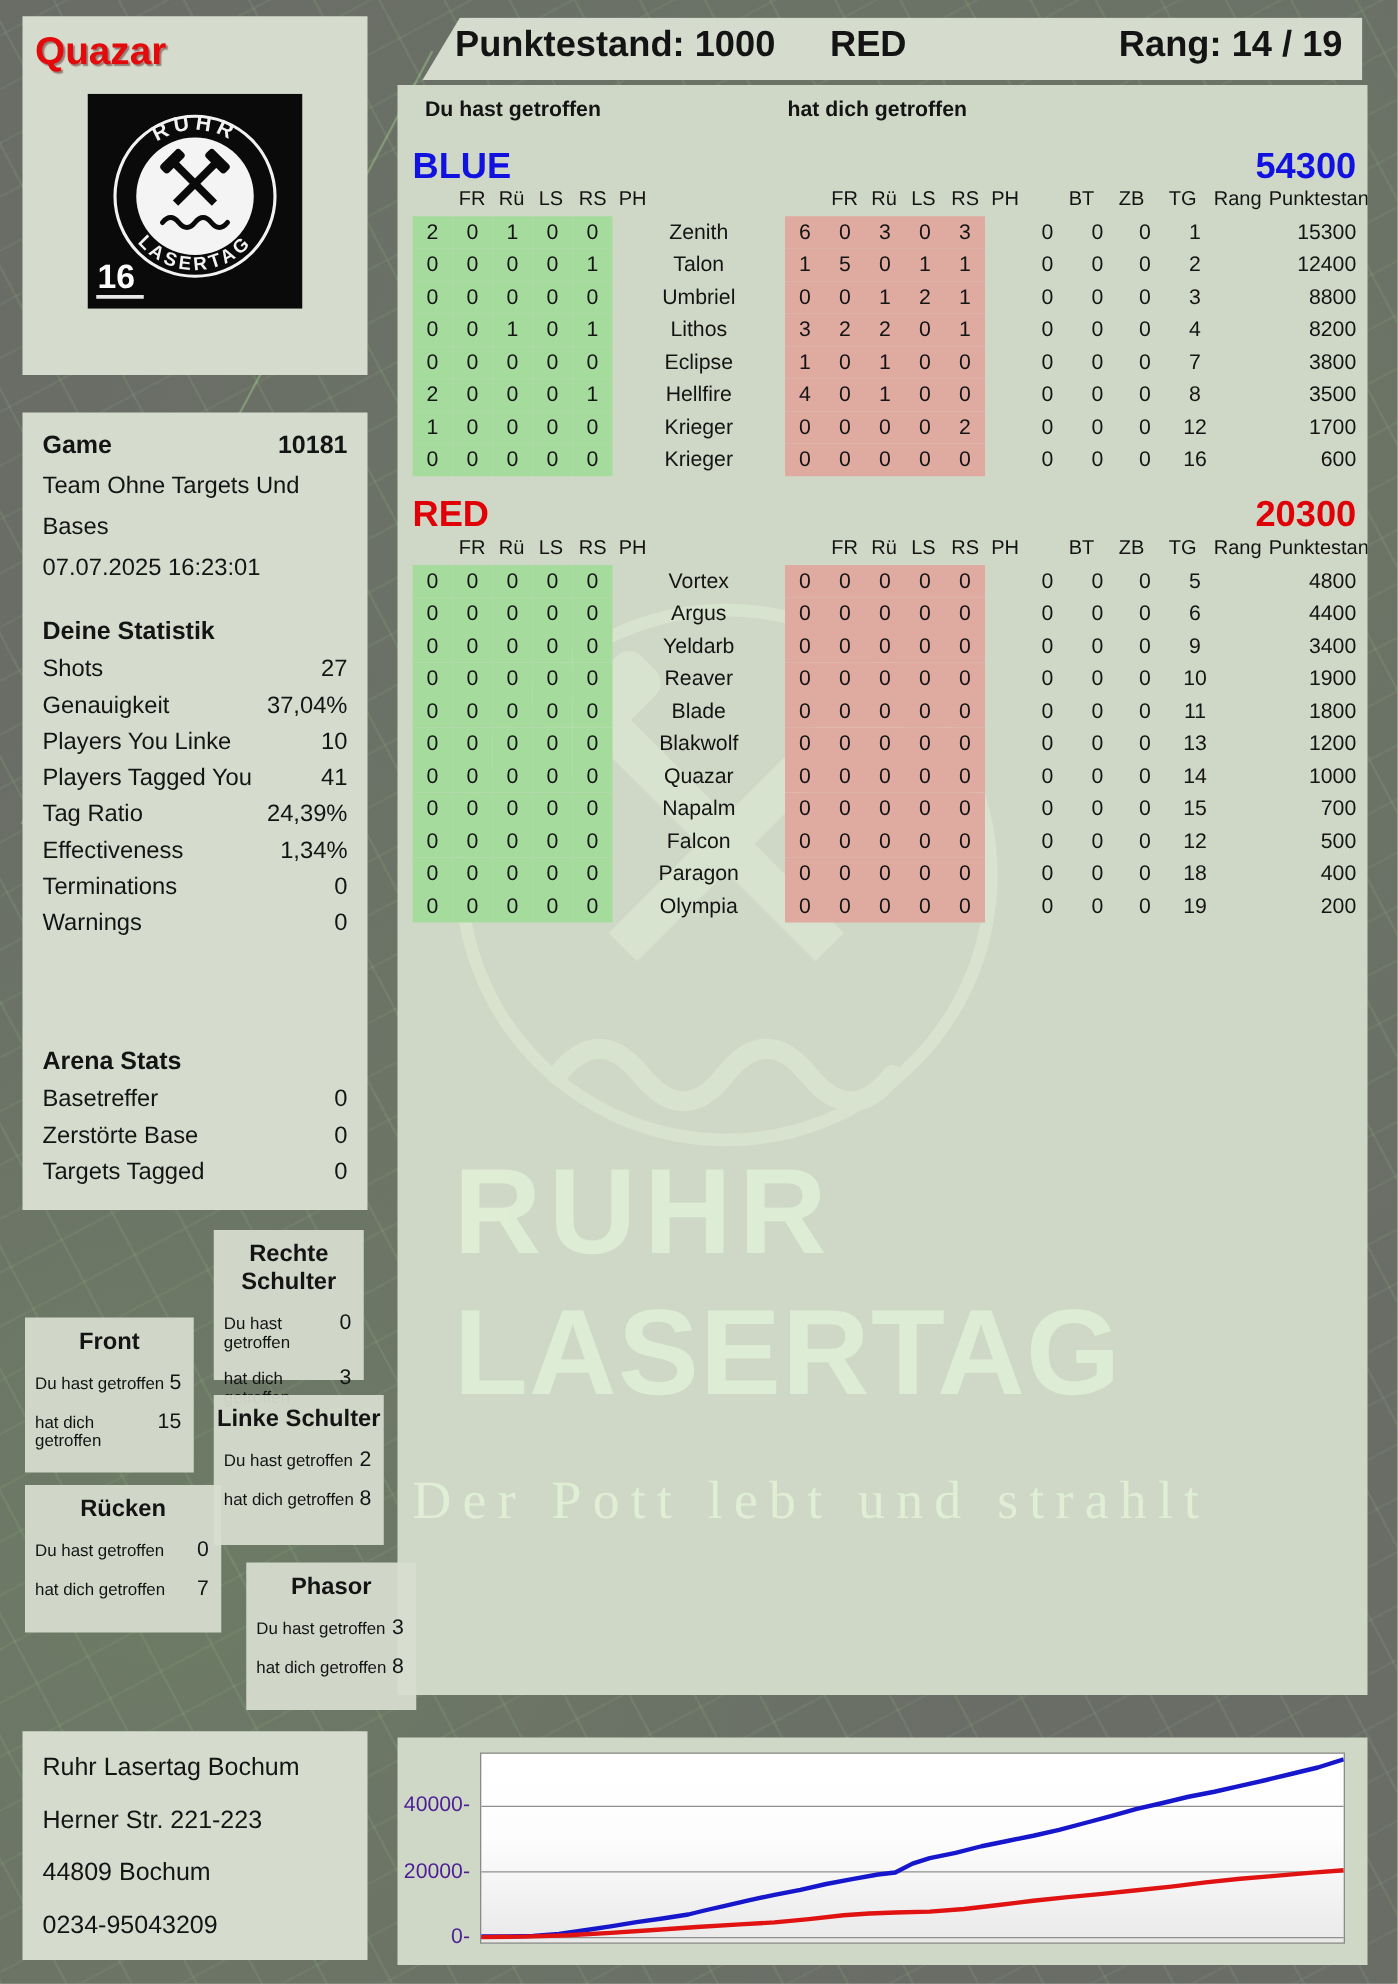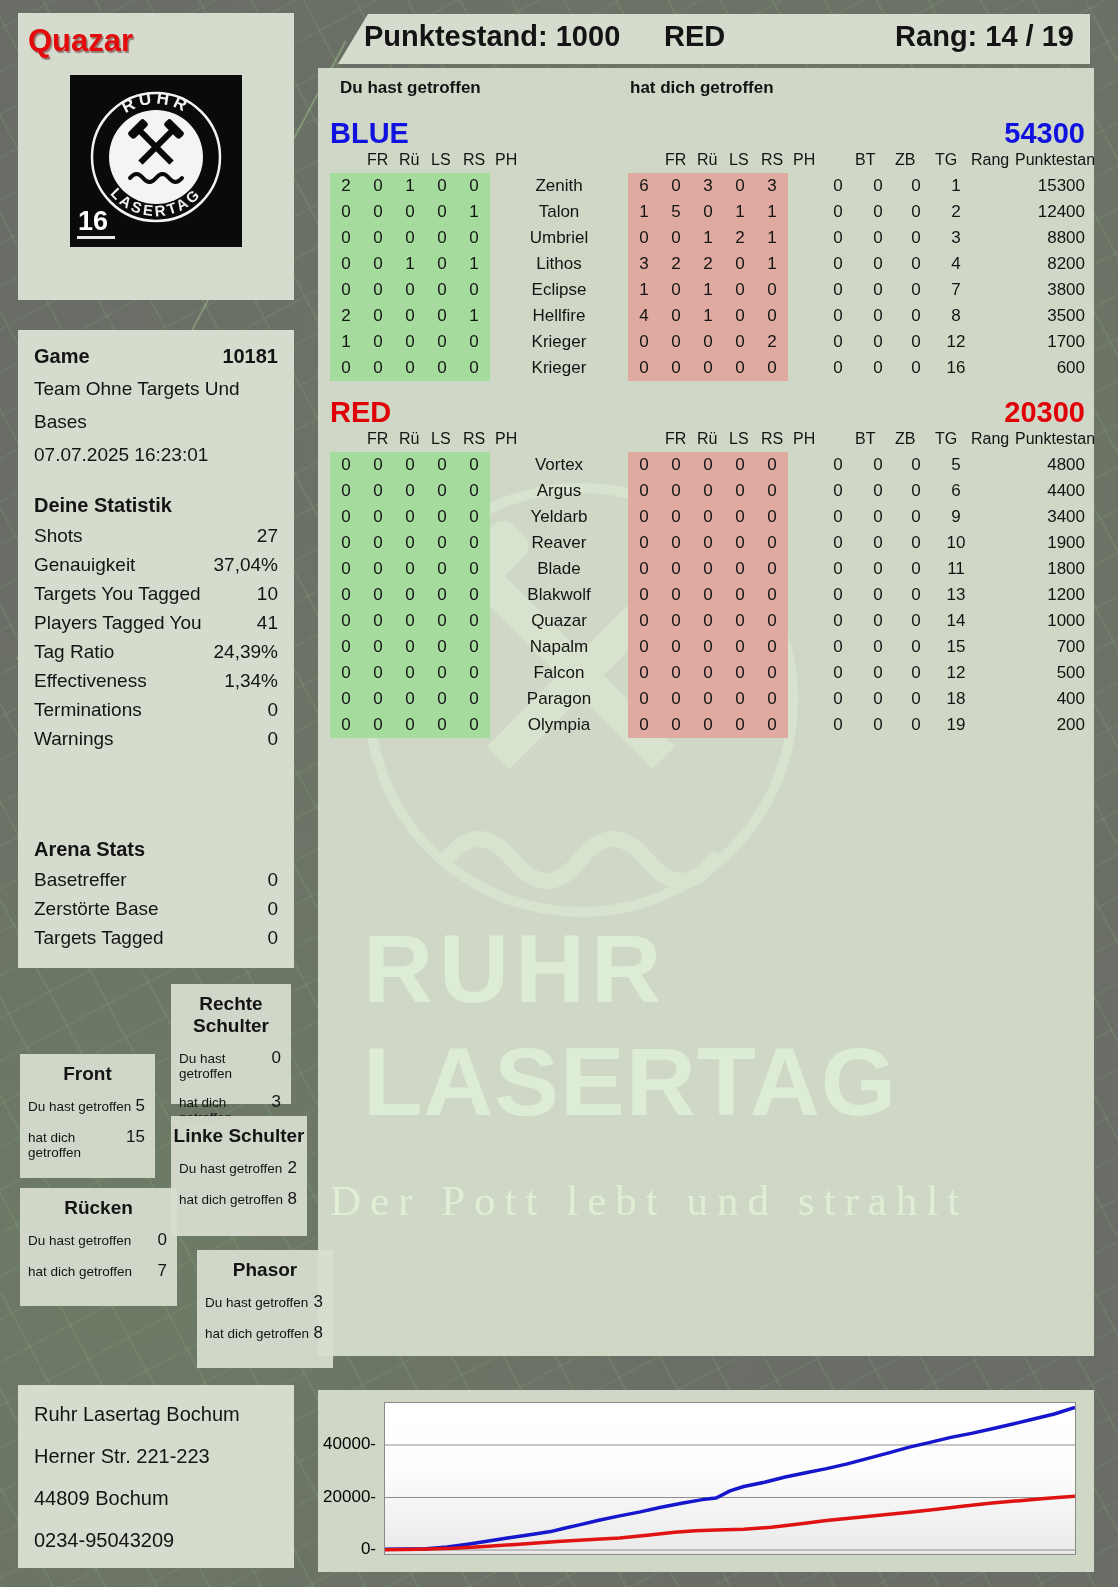--- a/index.html
+++ b/index.html
@@ -78,21 +78,21 @@
   #zone-phasor{left:171px;top:1250px;width:136px;height:118px;margin-left:26px;}
 
   
   #address-panel{left:18px;top:1385px;width:276px;height:183px;}
   #address-panel .aline{font-size:20px;line-height:42px;padding-left:16px;}
   #address-panel .pad2{padding-top:8px;}
 
   
   #chart-panel{left:318px;top:1390px;width:776px;height:182px;}
   #plot{position:absolute;left:66px;top:12px;width:690px;height:151px;background:linear-gradient(180deg,#ffffff 0%,#fdfdfd 45%,#e9e9e9 100%);border:1px solid #8a8a8a;}
-  .ytick{position:absolute;width:56px;left:2px;text-align:right;font-size:17px;color:#000000;}
+  .ytick{position:absolute;width:56px;left:2px;text-align:right;font-size:17px;color:#4c1d95;}
 </style>
 </head>
 <body>
 
 <div class="streak" style="left:180px;top:0;width:3px;height:700px;transform:rotate(28deg);"></div>
 <div class="streak" style="left:760px;top:300px;width:3px;height:900px;transform:rotate(-12deg);"></div>
 
 <div class="panel" id="player-panel">
   <div id="player-name">Quazar</div>
   <div id="logo-box">
@@ -589,21 +589,21 @@
     <div id="stats-rows">
         <div class="srow">
           <span>Shots</span>
           <span>27</span>
         </div>
         <div class="srow">
           <span>Genauigkeit</span>
           <span>37,04%</span>
         </div>
         <div class="srow">
-          <span>Targets You Tagged</span>
+          <span>Players You Linke</span>
           <span>10</span>
         </div>
         <div class="srow">
           <span>Players Tagged You</span>
           <span>41</span>
         </div>
         <div class="srow">
           <span>Tag Ratio</span>
           <span>24,39%</span>
         </div>

